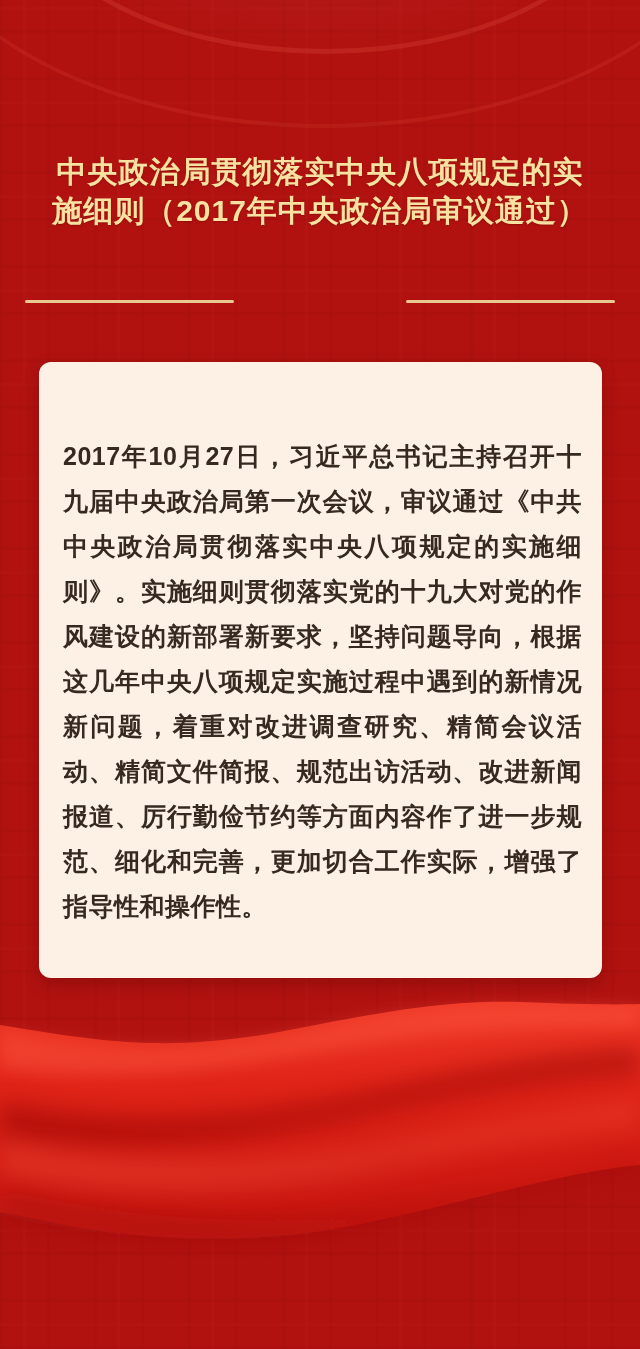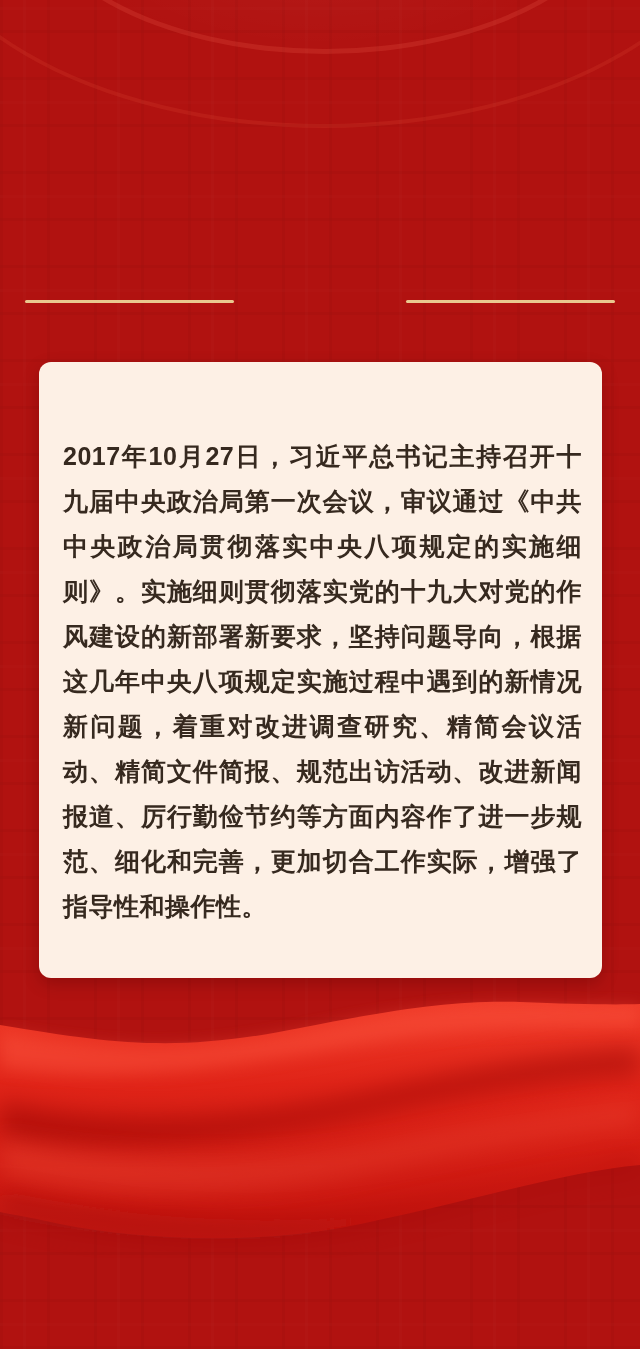--- a/index.html
+++ b/index.html
@@ -106,20 +106,24 @@
 </head>
 <body>
 
 <div class="poster">
 
   <div class="pattern-overlay"></div>
 
   <div class="arc arc-outer"></div>
   <div class="arc arc-inner"></div>
 
+  <h1 class="title">
+    <span class="title-line">中央政治局贯彻落实中央八项规定的实</span>
+    <span class="title-line">施细则（2017年中央政治局审议通过）</span>
+  </h1>
 
   <div class="divider divider-left"></div>
   <div class="divider divider-right"></div>
 
   <div class="content-card">
     <p class="body-paragraph">2017年10月27日，习近平总书记主持召开十九届中央政治局第一次会议，审议通过《中共中央政治局贯彻落实中央八项规定的实施细则》。实施细则贯彻落实党的十九大对党的作风建设的新部署新要求，坚持问题导向，根据这几年中央八项规定实施过程中遇到的新情况新问题，着重对改进调查研究、精简会议活动、精简文件简报、规范出访活动、改进新闻报道、厉行勤俭节约等方面内容作了进一步规范、细化和完善，更加切合工作实际，增强了指导性和操作性。</p>
   </div>
 
   <svg class="ribbon-wave" viewBox="0 0 640 360" xmlns="http://www.w3.org/2000/svg" aria-hidden="true">
     <defs>

